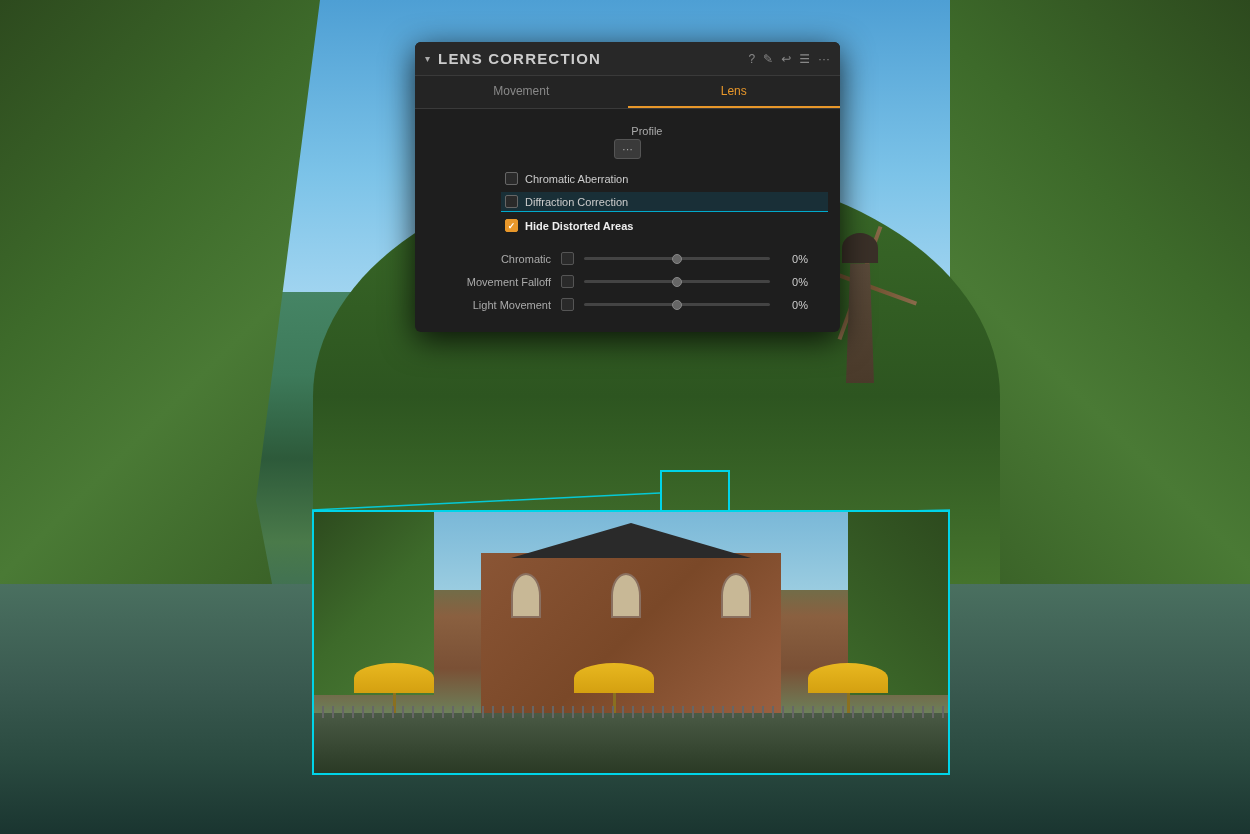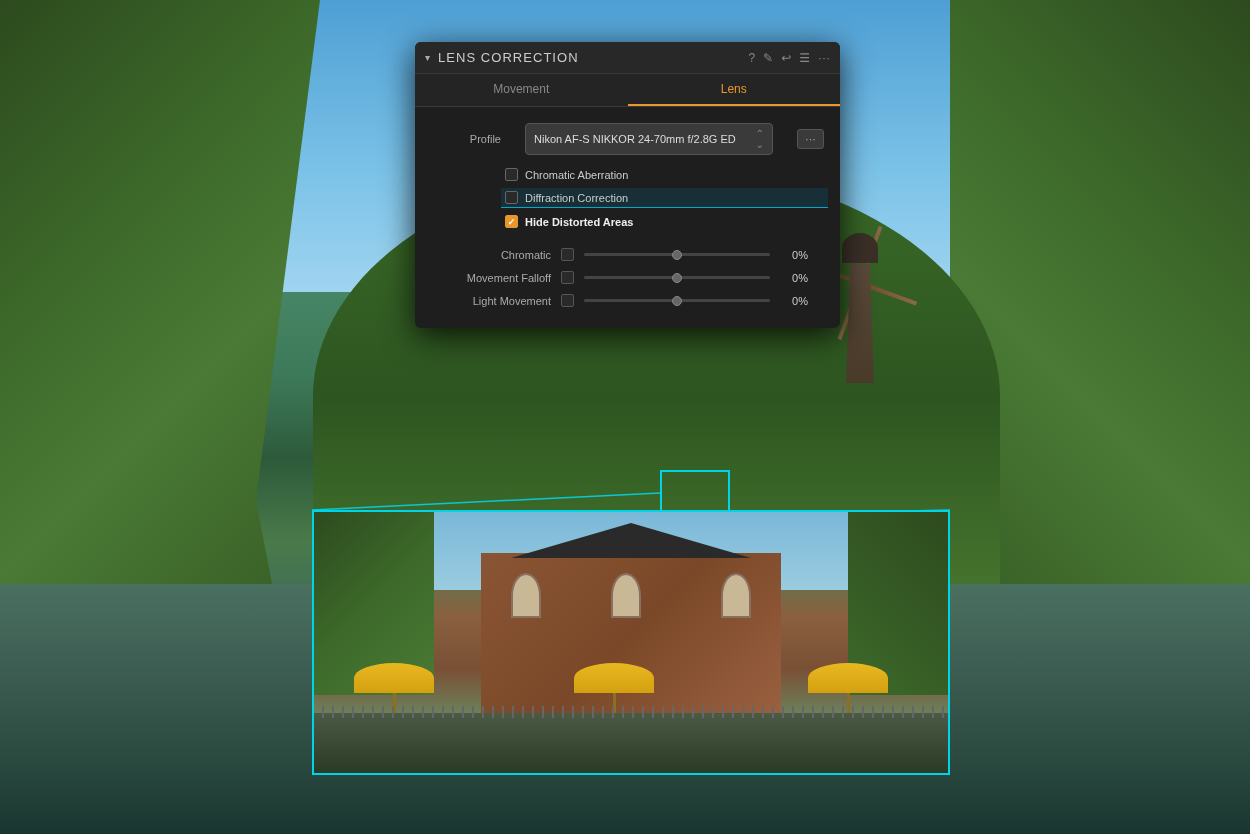--- a/index.html
+++ b/index.html
@@ -231,22 +231,22 @@
       gap: 8px;
     }
 
     .panel-header-arrow {
       color: #aaa;
       font-size: 10px;
     }
 
     .panel-title {
       color: #cccccc;
-      font-size: 13px;
-      font-weight: 400;
+      font-size: 15px;
+      font-weight: 700;
       letter-spacing: 0.08em;
       flex: 1;
     }
 
     .panel-icons {
       display: flex;
       gap: 8px;
       align-items: center;
     }
 
@@ -278,22 +278,23 @@
     }
 
     
     .panel-content {
       padding: 10px 0;
     }
 
     .profile-row {
       display: flex;
       align-items: center;
-      padding: 6px 16px;
-      gap: 24px;
+      padding: 6px 4px;
+      gap: 2px;
+      flex-direction: column;
     }
 
     .profile-label {
       color: #aaa;
       font-size: 11px;
       width: 70px;
       text-align: right;
     }
 
     .profile-select {
@@ -518,24 +519,20 @@
 
   <div class="panel-tabs">
     <div class="tab-item">Movement</div>
     <div class="tab-item active">Lens</div>
   </div>
 
   <div class="panel-content">
 
     <div class="profile-row">
       <span class="profile-label">Profile</span>
-      <div class="profile-select">
-        <span class="select-text">Nikon AF-S NIKKOR 24-70mm f/2.8G ED</span>
-        <span class="select-arrow">⌃<br>⌄</span>
-      </div>
       <div class="more-btn">···</div>
     </div>
 
     <div class="checkboxes-section">
 
       <div class="checkbox-row">
         <div class="cb-box"></div>
         <span class="cb-label">Chromatic Aberration</span>
       </div>
 

